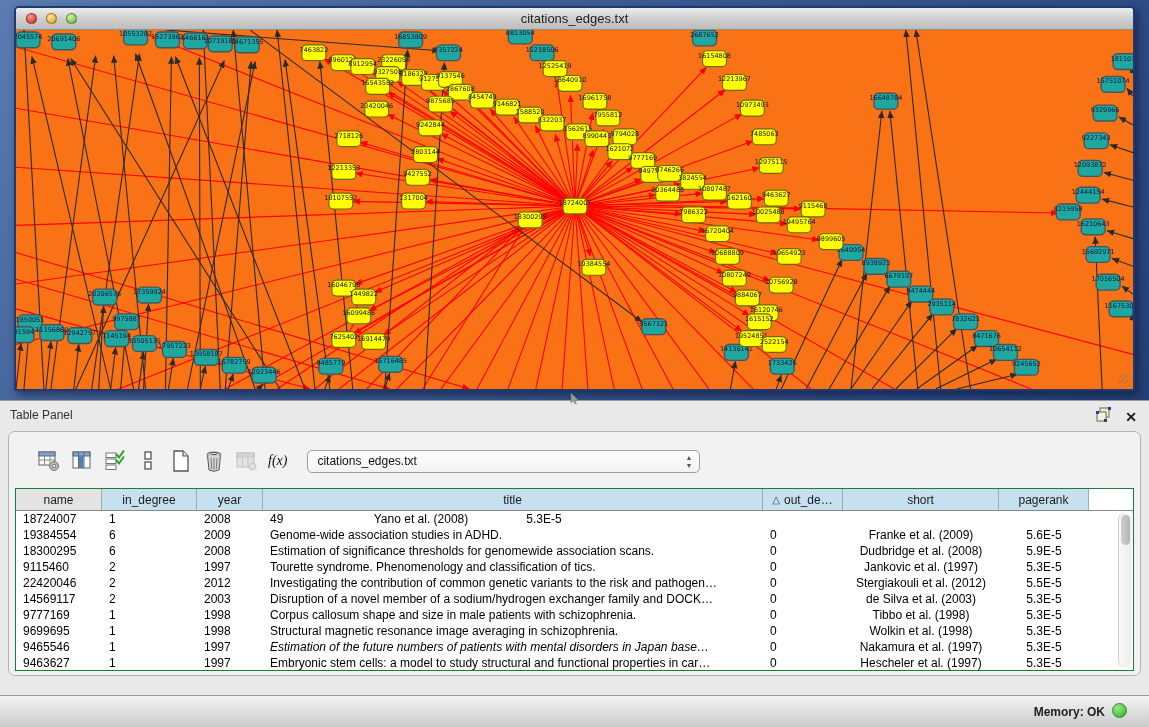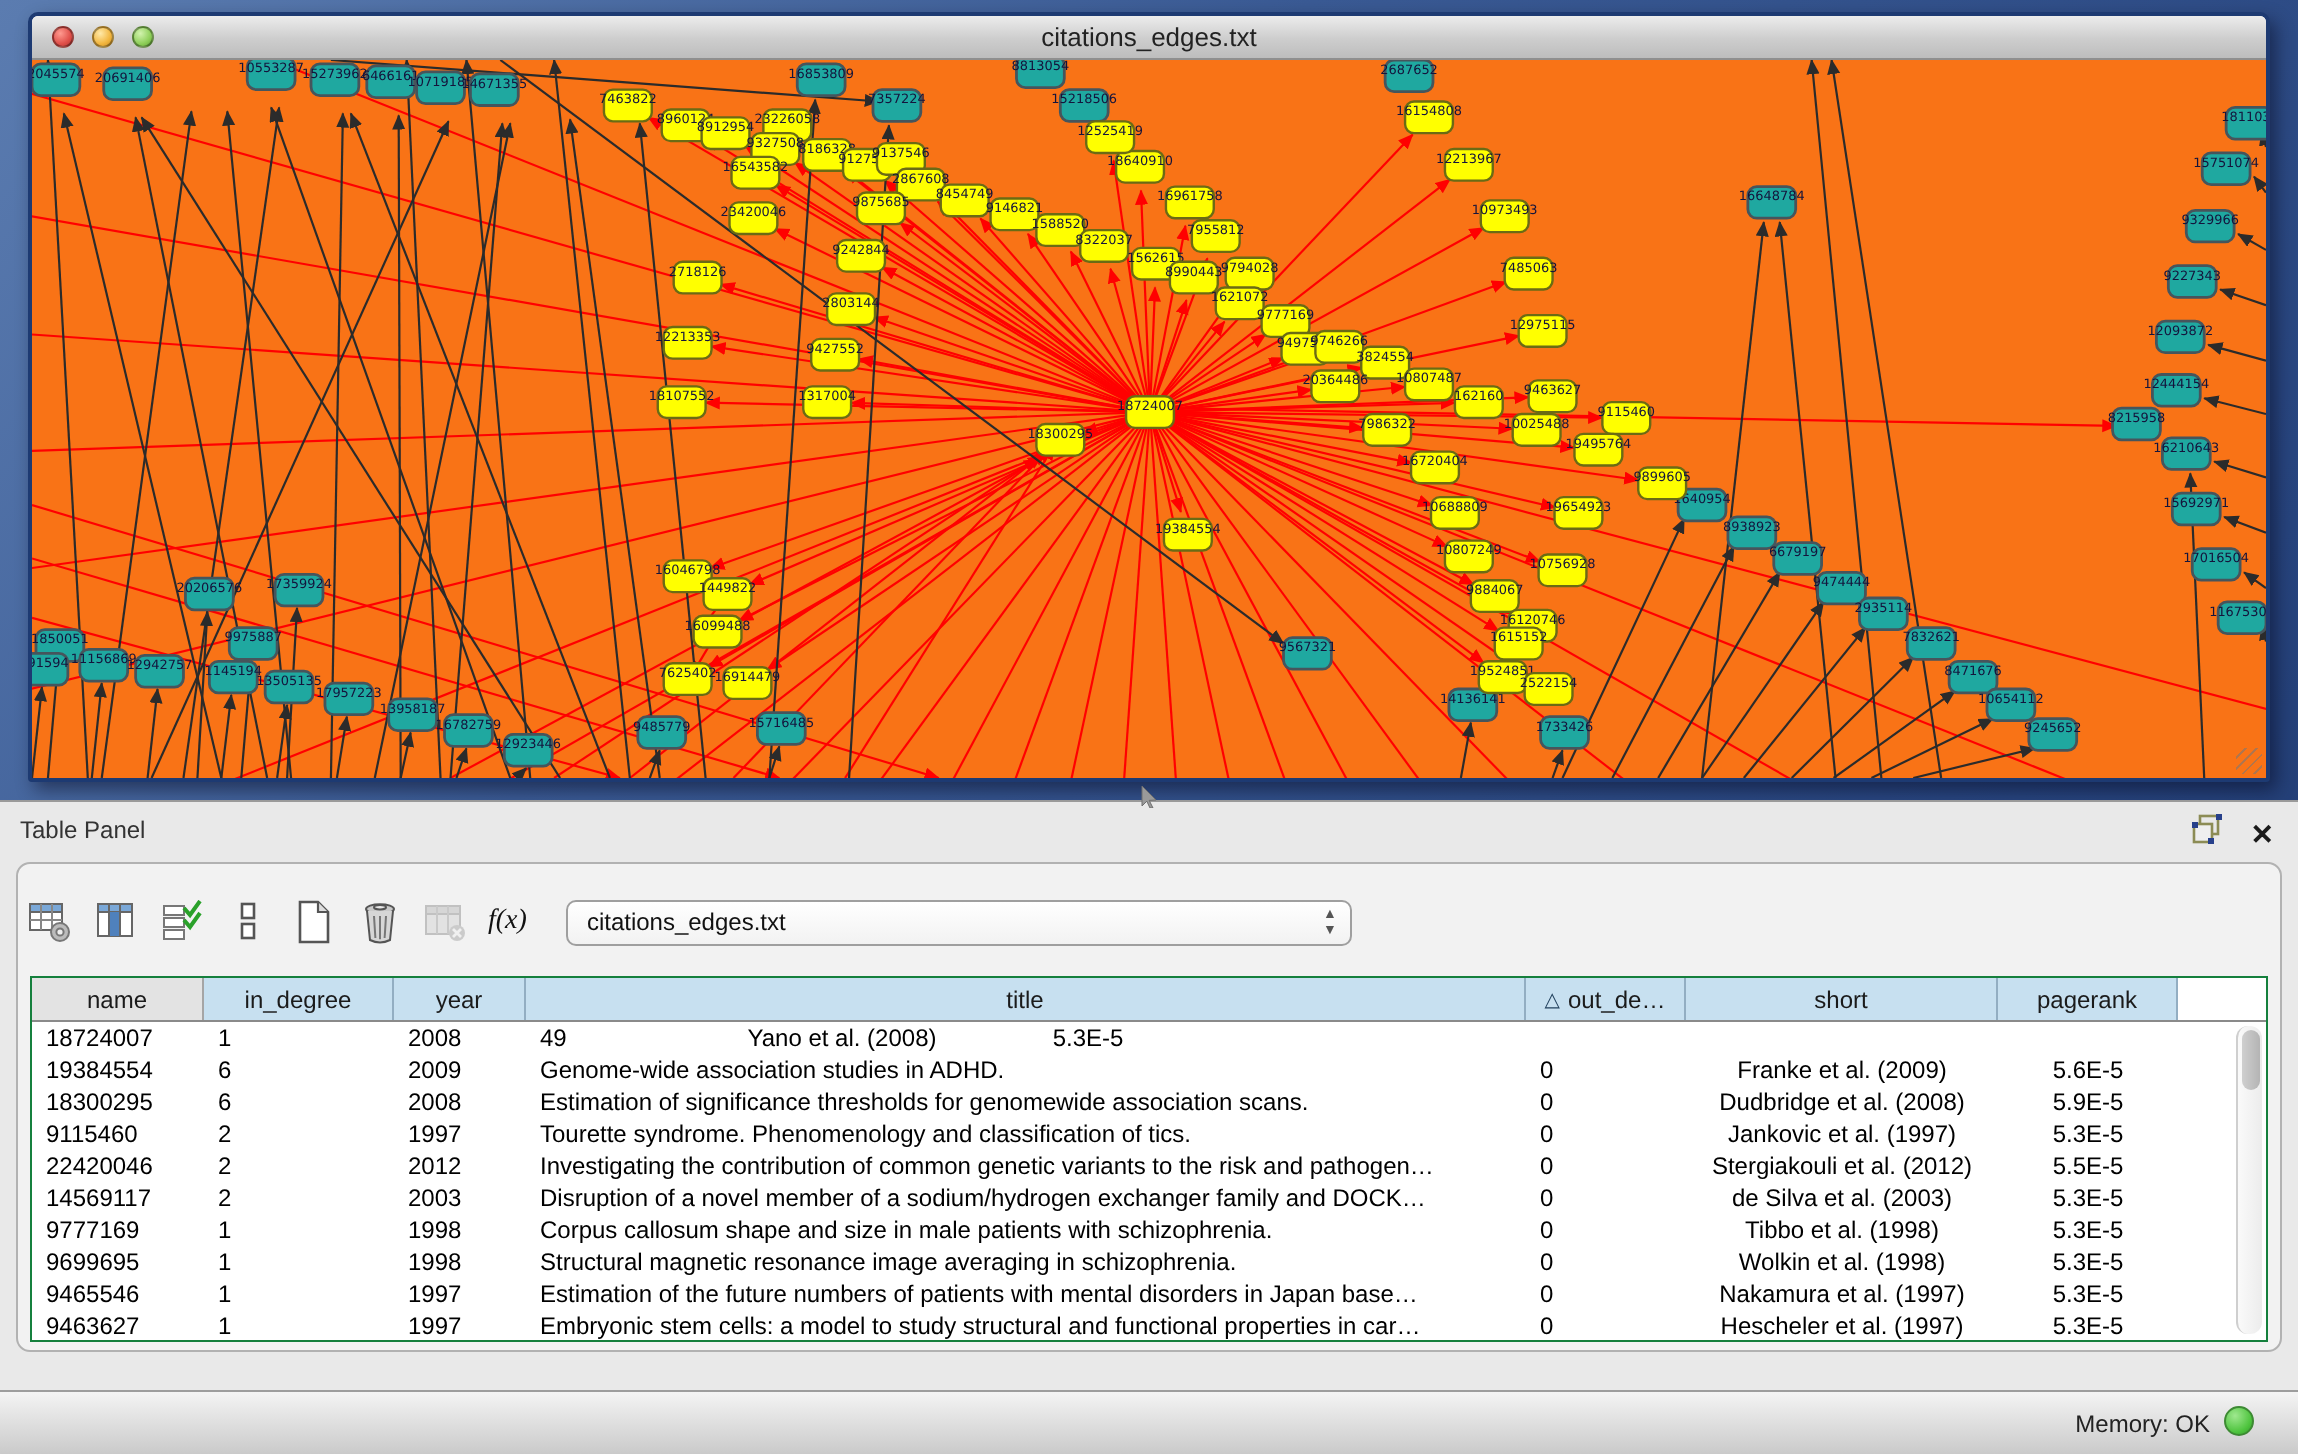--- a/index.html
+++ b/index.html
@@ -37,21 +37,21 @@
   .table-panel { position:absolute; left:0; top:400px; width:1149px; height:295px;
     background:#e9e9e9; border-top:1px solid #9a9a9a; }
   .panel-header { position:relative; height:28px; }
   .panel-title { position:absolute; left:10px; top:7px; font-size:12px; color:#333; }
   .panel-header-icons { position:absolute; right:12px; top:6px; display:flex; gap:14px; align-items:center; }
   .panel-header-icons .hbtn { cursor:default; }
   .close-x { font-size:14px; font-weight:bold; color:#1a1a1a; line-height:14px; }
 
   .inner-box { position:absolute; left:8px; top:30px; width:1133px; height:245px;
     background:#f2f2f2; border:1px solid #b2b2b2; border-radius:7px; }
-  .toolbar { position:absolute; left:4px; top:12px; height:34px; display:flex; align-items:center; }
+  .toolbar { position:absolute; left:28px; top:12px; height:34px; display:flex; align-items:center; }
   .tb-icon { width:24px; height:24px; display:flex; align-items:center; justify-content:center; margin-right:9px; }
   .tb-icon.disabled { opacity:.45; }
   .fx { font-family:"Liberation Serif",serif; font-style:italic; font-size:14px; color:#111; margin-right:12px; }
   .combo { margin-left:8px; width:393px; height:23px; border:1px solid #9f9f9f; border-radius:5px;
     background:linear-gradient(#ffffff,#f2f2f2); display:flex; align-items:center; position:relative; }
   .combo .combo-text { font-size:12px; color:#111; padding-left:9px; }
   .combo .stepper { position:absolute; right:7px; top:3px; font-size:7px; color:#555; line-height:8px; text-align:center; }
 
   .data-table { position:absolute; left:6px; top:56px; width:1119px; height:183px;
     background:#fff; border:1px solid #15803d; }
@@ -70,21 +70,21 @@
   .seg-tabs { position:absolute; left:50%; transform:translateX(-50%); top:274px;
     display:inline-flex; border:1px solid #8d8d8d; border-radius:4px; overflow:hidden;
     background:#fff; height:19px; box-shadow:0 1px 1px rgba(0,0,0,.15); }
   .seg-tab { font-size:12px; color:#111; padding:1px 13px; border-right:1px solid #9b9b9b;
     background:linear-gradient(#ffffff,#f1f1f1); line-height:16px; }
   .seg-tab:last-child { border-right:none; }
   .seg-tab.active { background:linear-gradient(#8d8d8d,#6e6e6e); color:#e9e9e9; }
 
   
   .status-bar { position:absolute; left:0; bottom:0; width:1149px; height:32px;
-    background:linear-gradient(#f4f4f4,#cacaca); border-top:1px solid #9d9d9d; }
+    background:linear-gradient(#f4f4f4,#cacaca); border-top:1px solid #9d9d9d;font-weight:bold; }
   .memory { position:absolute; right:44px; top:9px; font-size:12px; color:#222; }
   .mem-dot { position:absolute; right:22px; top:7px; width:15px; height:15px; border-radius:50%;
     border:1px solid #3d8a33; background:radial-gradient(circle at 35% 30%, #9fe88f, #4ec43e 65%, #2f9c28); }
 </style>
 </head>
 <body>
 
 <div class="net-window">
   <div class="titlebar">
     <div class="lights">
@@ -937,21 +937,21 @@
             <div class="td" style="width: 66px;">1998</div>
             <div class="td" style="width: 500px;">Structural magnetic resonance image averaging in schizophrenia.</div>
             <div class="td" style="width: 80px;">0</div>
             <div class="td center" style="width: 156px;">Wolkin et al. (1998)</div>
             <div class="td center" style="width: 90px;">5.3E-5</div>
           </div>
           <div class="trow">
             <div class="td" style="width: 86px;">9465546</div>
             <div class="td" style="width: 95px;">1</div>
             <div class="td" style="width: 66px;">1997</div>
-            <div class="td" style="width: 500px;">Estimation of the future numbers of patients with mental disorders in Japan base…</div>
+            <div class="td" style="width: 500px; font-style: italic;">Estimation of the future numbers of patients with mental disorders in Japan base…</div>
             <div class="td" style="width: 80px;">0</div>
             <div class="td center" style="width: 156px;">Nakamura et al. (1997)</div>
             <div class="td center" style="width: 90px;">5.3E-5</div>
           </div>
           <div class="trow">
             <div class="td" style="width: 86px;">9463627</div>
             <div class="td" style="width: 95px;">1</div>
             <div class="td" style="width: 66px;">1997</div>
             <div class="td" style="width: 500px;">Embryonic stem cells: a model to study structural and functional properties in car…</div>
             <div class="td" style="width: 80px;">0</div>

